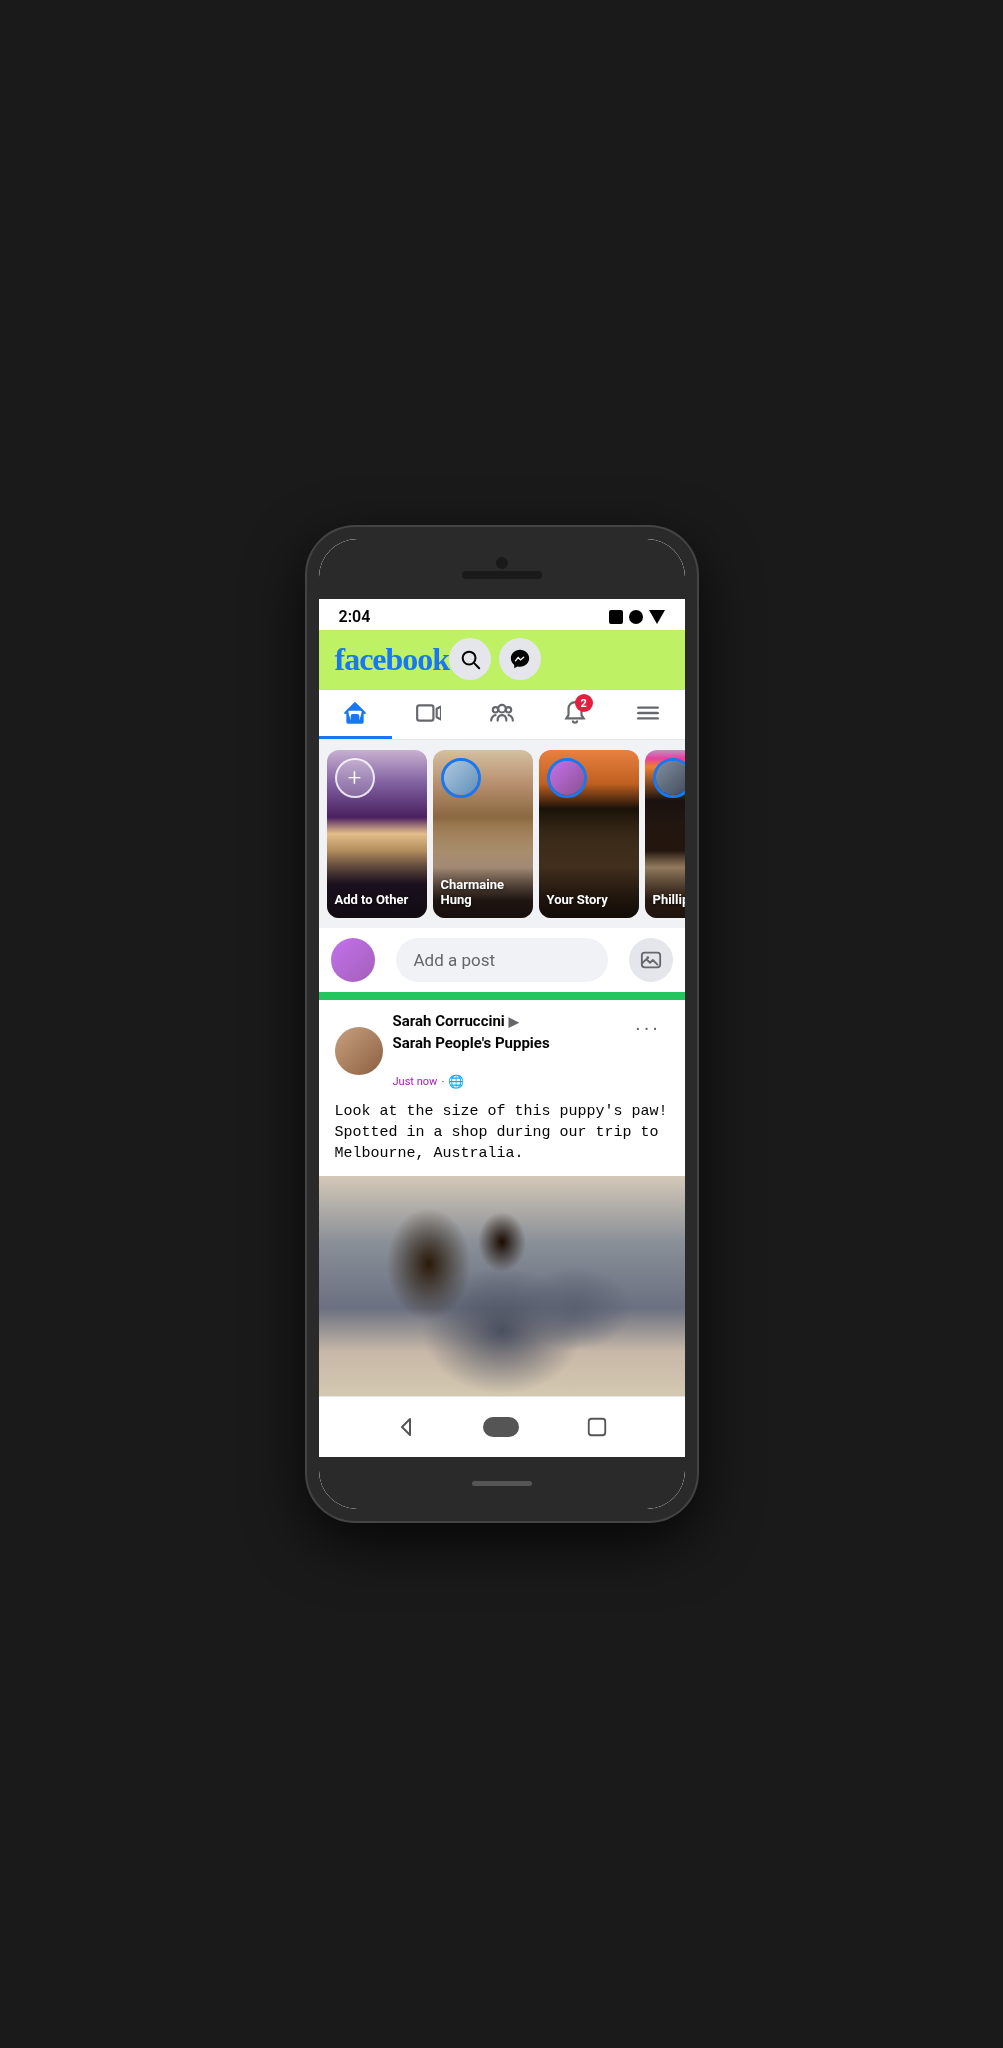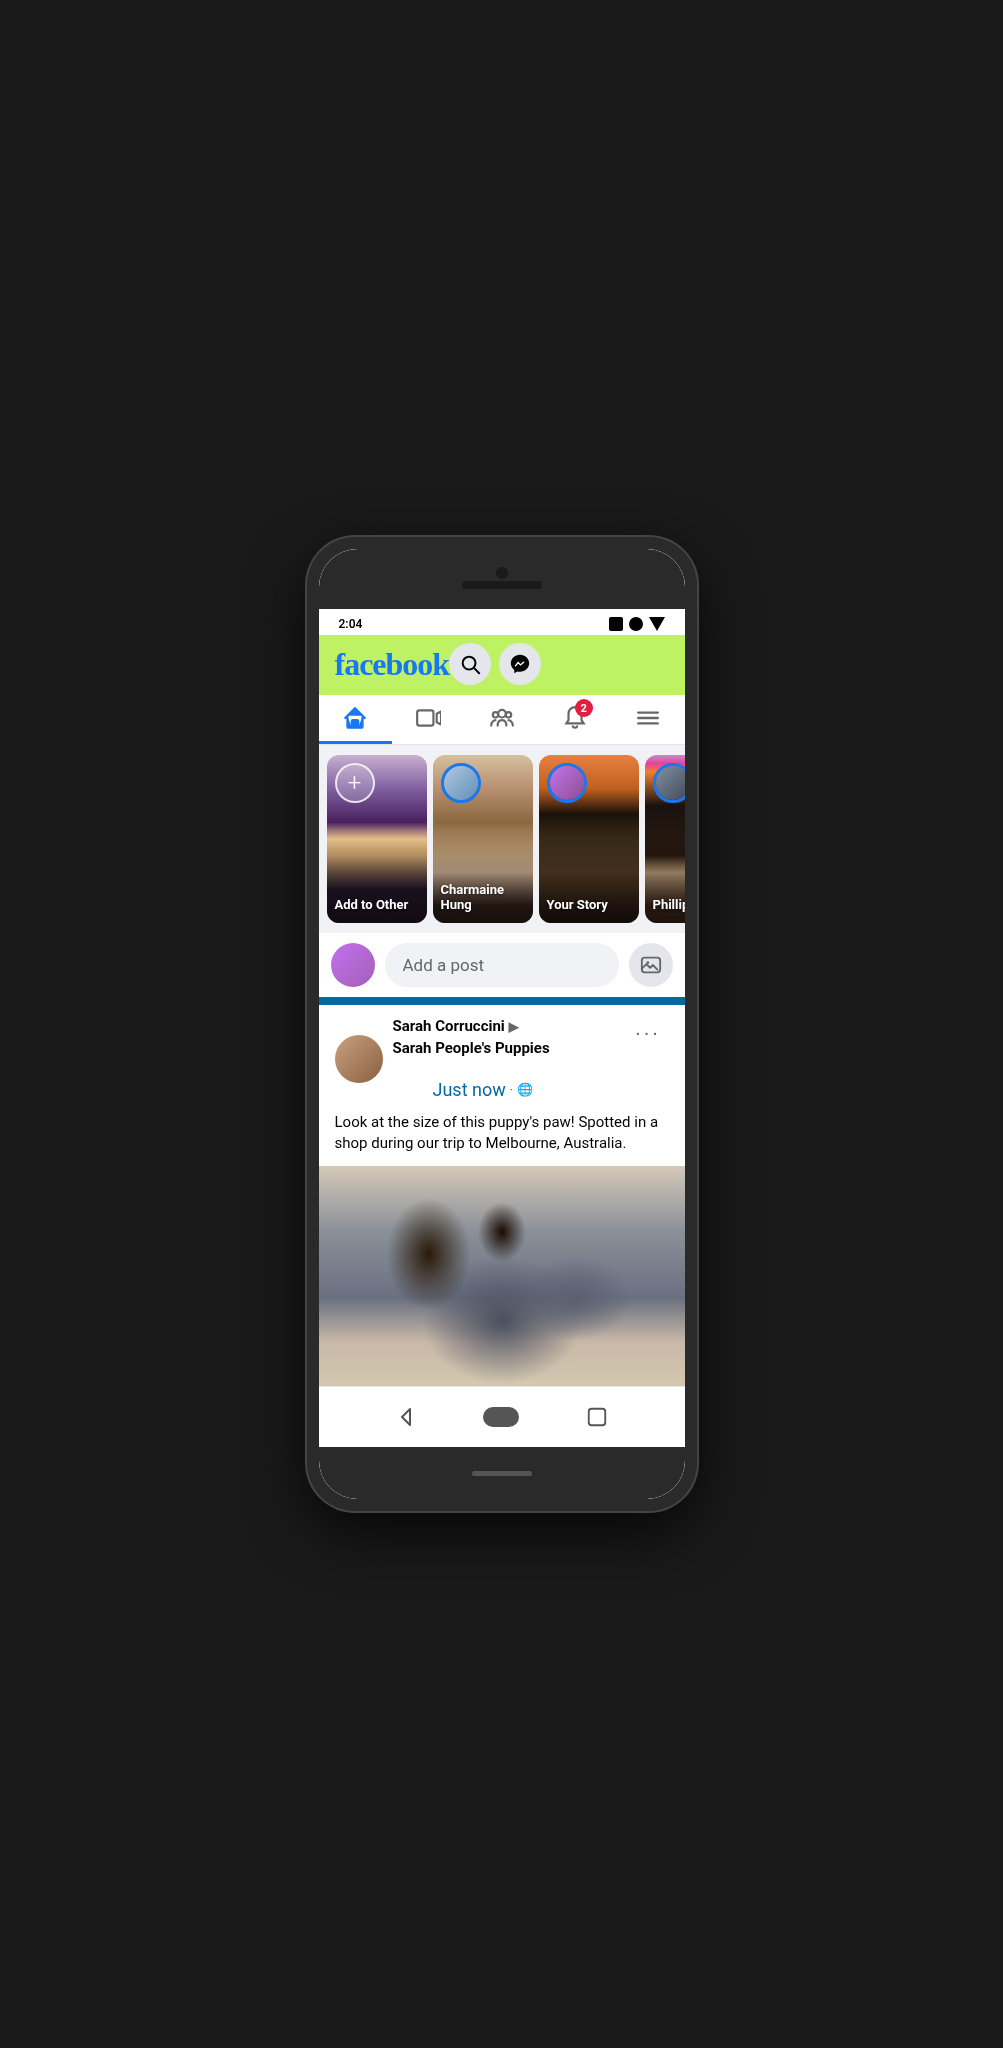--- a/index.html
+++ b/index.html
@@ -63,21 +63,21 @@
 
     
     .status-bar {
       display: flex;
       justify-content: space-between;
       align-items: center;
       padding: 8px 20px 4px;
       background: #fff;
     }
     .status-time {
-      font-size: 12px;
+      font-size: 16px;
       font-weight: 600;
       color: #000;
     }
     .status-icons {
       display: flex;
       align-items: center;
       gap: 6px;
     }
     .status-icon-square {
       width: 14px;
@@ -257,22 +257,22 @@
       height: 55%;
       background: linear-gradient(transparent, rgba(0,0,0,0.6));
     }
 
     
     .add-post-bar {
       display: flex;
       align-items: center;
       padding: 10px 12px;
       background: #fff;
-      gap: 10px;
-      border-bottom: 8px solid #0369a1;
+      gap: 21px;
+      border-bottom: 8px solid #22c55e;
     }
     .user-avatar-small {
       width: 44px;
       height: 44px;
       border-radius: 50%;
       overflow: hidden;
       flex-shrink: 0;
       background: linear-gradient(135deg, #c471ed, #a260b8);
     }
     .add-post-input {
@@ -342,38 +342,38 @@
       color: #65676b;
       font-size: 13px;
     }
     .post-meta {
       display: flex;
       align-items: center;
       gap: 4px;
       margin-top: 2px;
     }
     .post-time {
-      font-size: 18px;
-      color: #0369a1;
-      margin-left: 40px;
+      font-size: 11px;
+      color: #a21caf;
     }
     .post-more-btn {
       background: none;
       border: none;
       cursor: pointer;
       color: #65676b;
       font-size: 20px;
       padding: 4px 8px;
       letter-spacing: 2px;
     }
     .post-text {
       padding: 4px 16px 12px;
       font-size: 15px;
       color: #050505;
       line-height: 1.4;
+      font-family: Liberation Mono, monospace;
     }
     .post-image {
       width: 100%;
       height: 220px;
       background: linear-gradient(180deg, #8b7355 0%, #5a4530 30%, #3a2820 60%, #c8a880 80%, #d4b890 100%);
       overflow: hidden;
       position: relative;
     }
 
     

